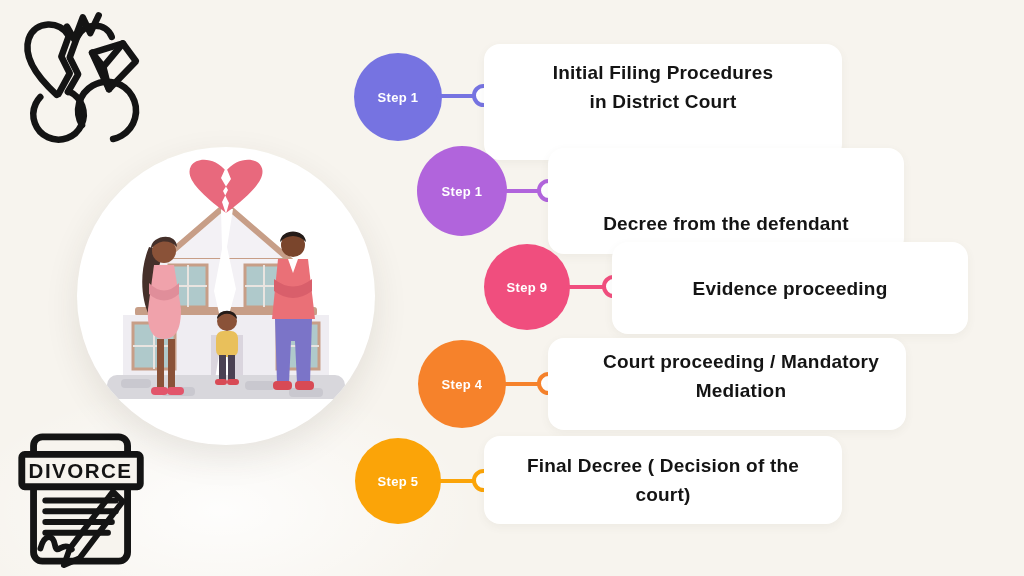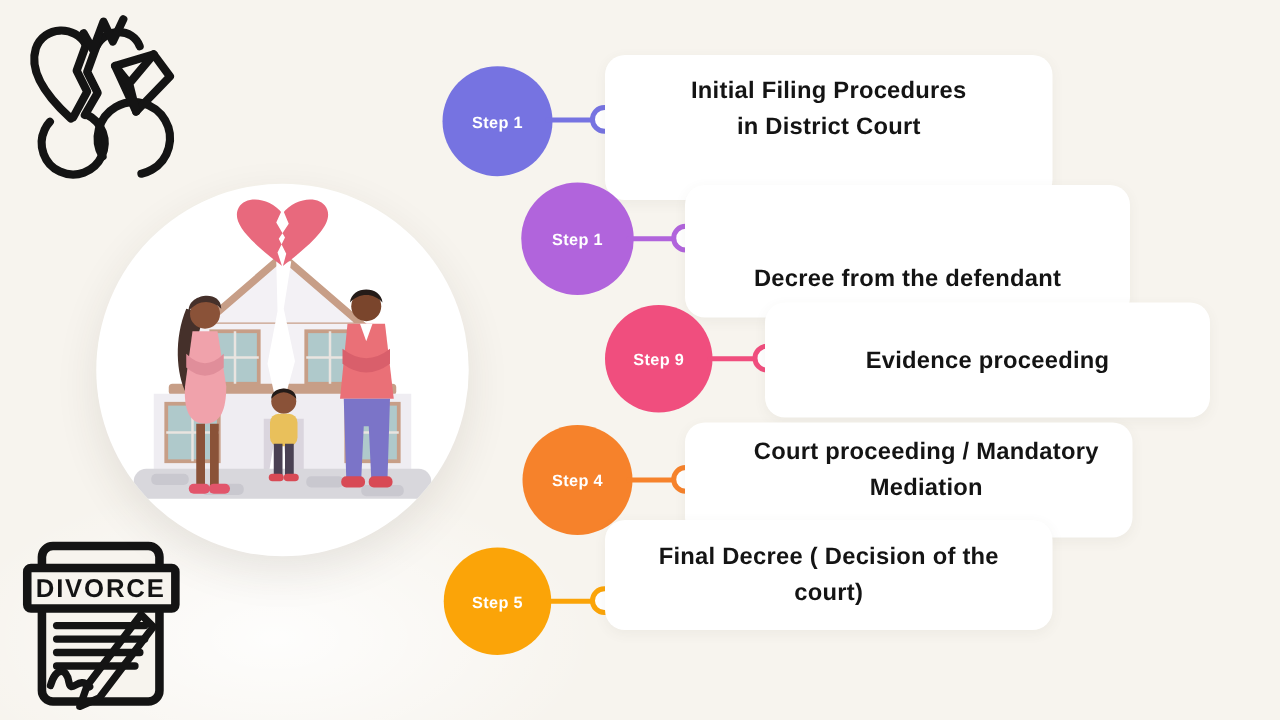--- a/index.html
+++ b/index.html
@@ -180,18 +180,18 @@
 Mediation</div>
     </div>
   </div>
 
   <div style="--step-color: #FBA408;">
     <div class="step-circle" style="left:355px;top:438px;width:86px;height:86px;text-align:right;">
         <span>Step 5</span>
       </div>
     <div class="connector-line" style="left:437px;top:479px;width:40px;"></div>
     <div class="connector-ring" style="left:472px;top:469px;"></div>
-    <div class="step-card pos-center" style="left:484px;top:416px;width:358px;height:88px;">
+    <div class="step-card pos-center" style="left:484px;top:436px;width:358px;height:88px;">
       <div class="card-text">Final Decree ( Decision of the
 court)</div>
     </div>
   </div>
 </div>
 
 </body></html>

